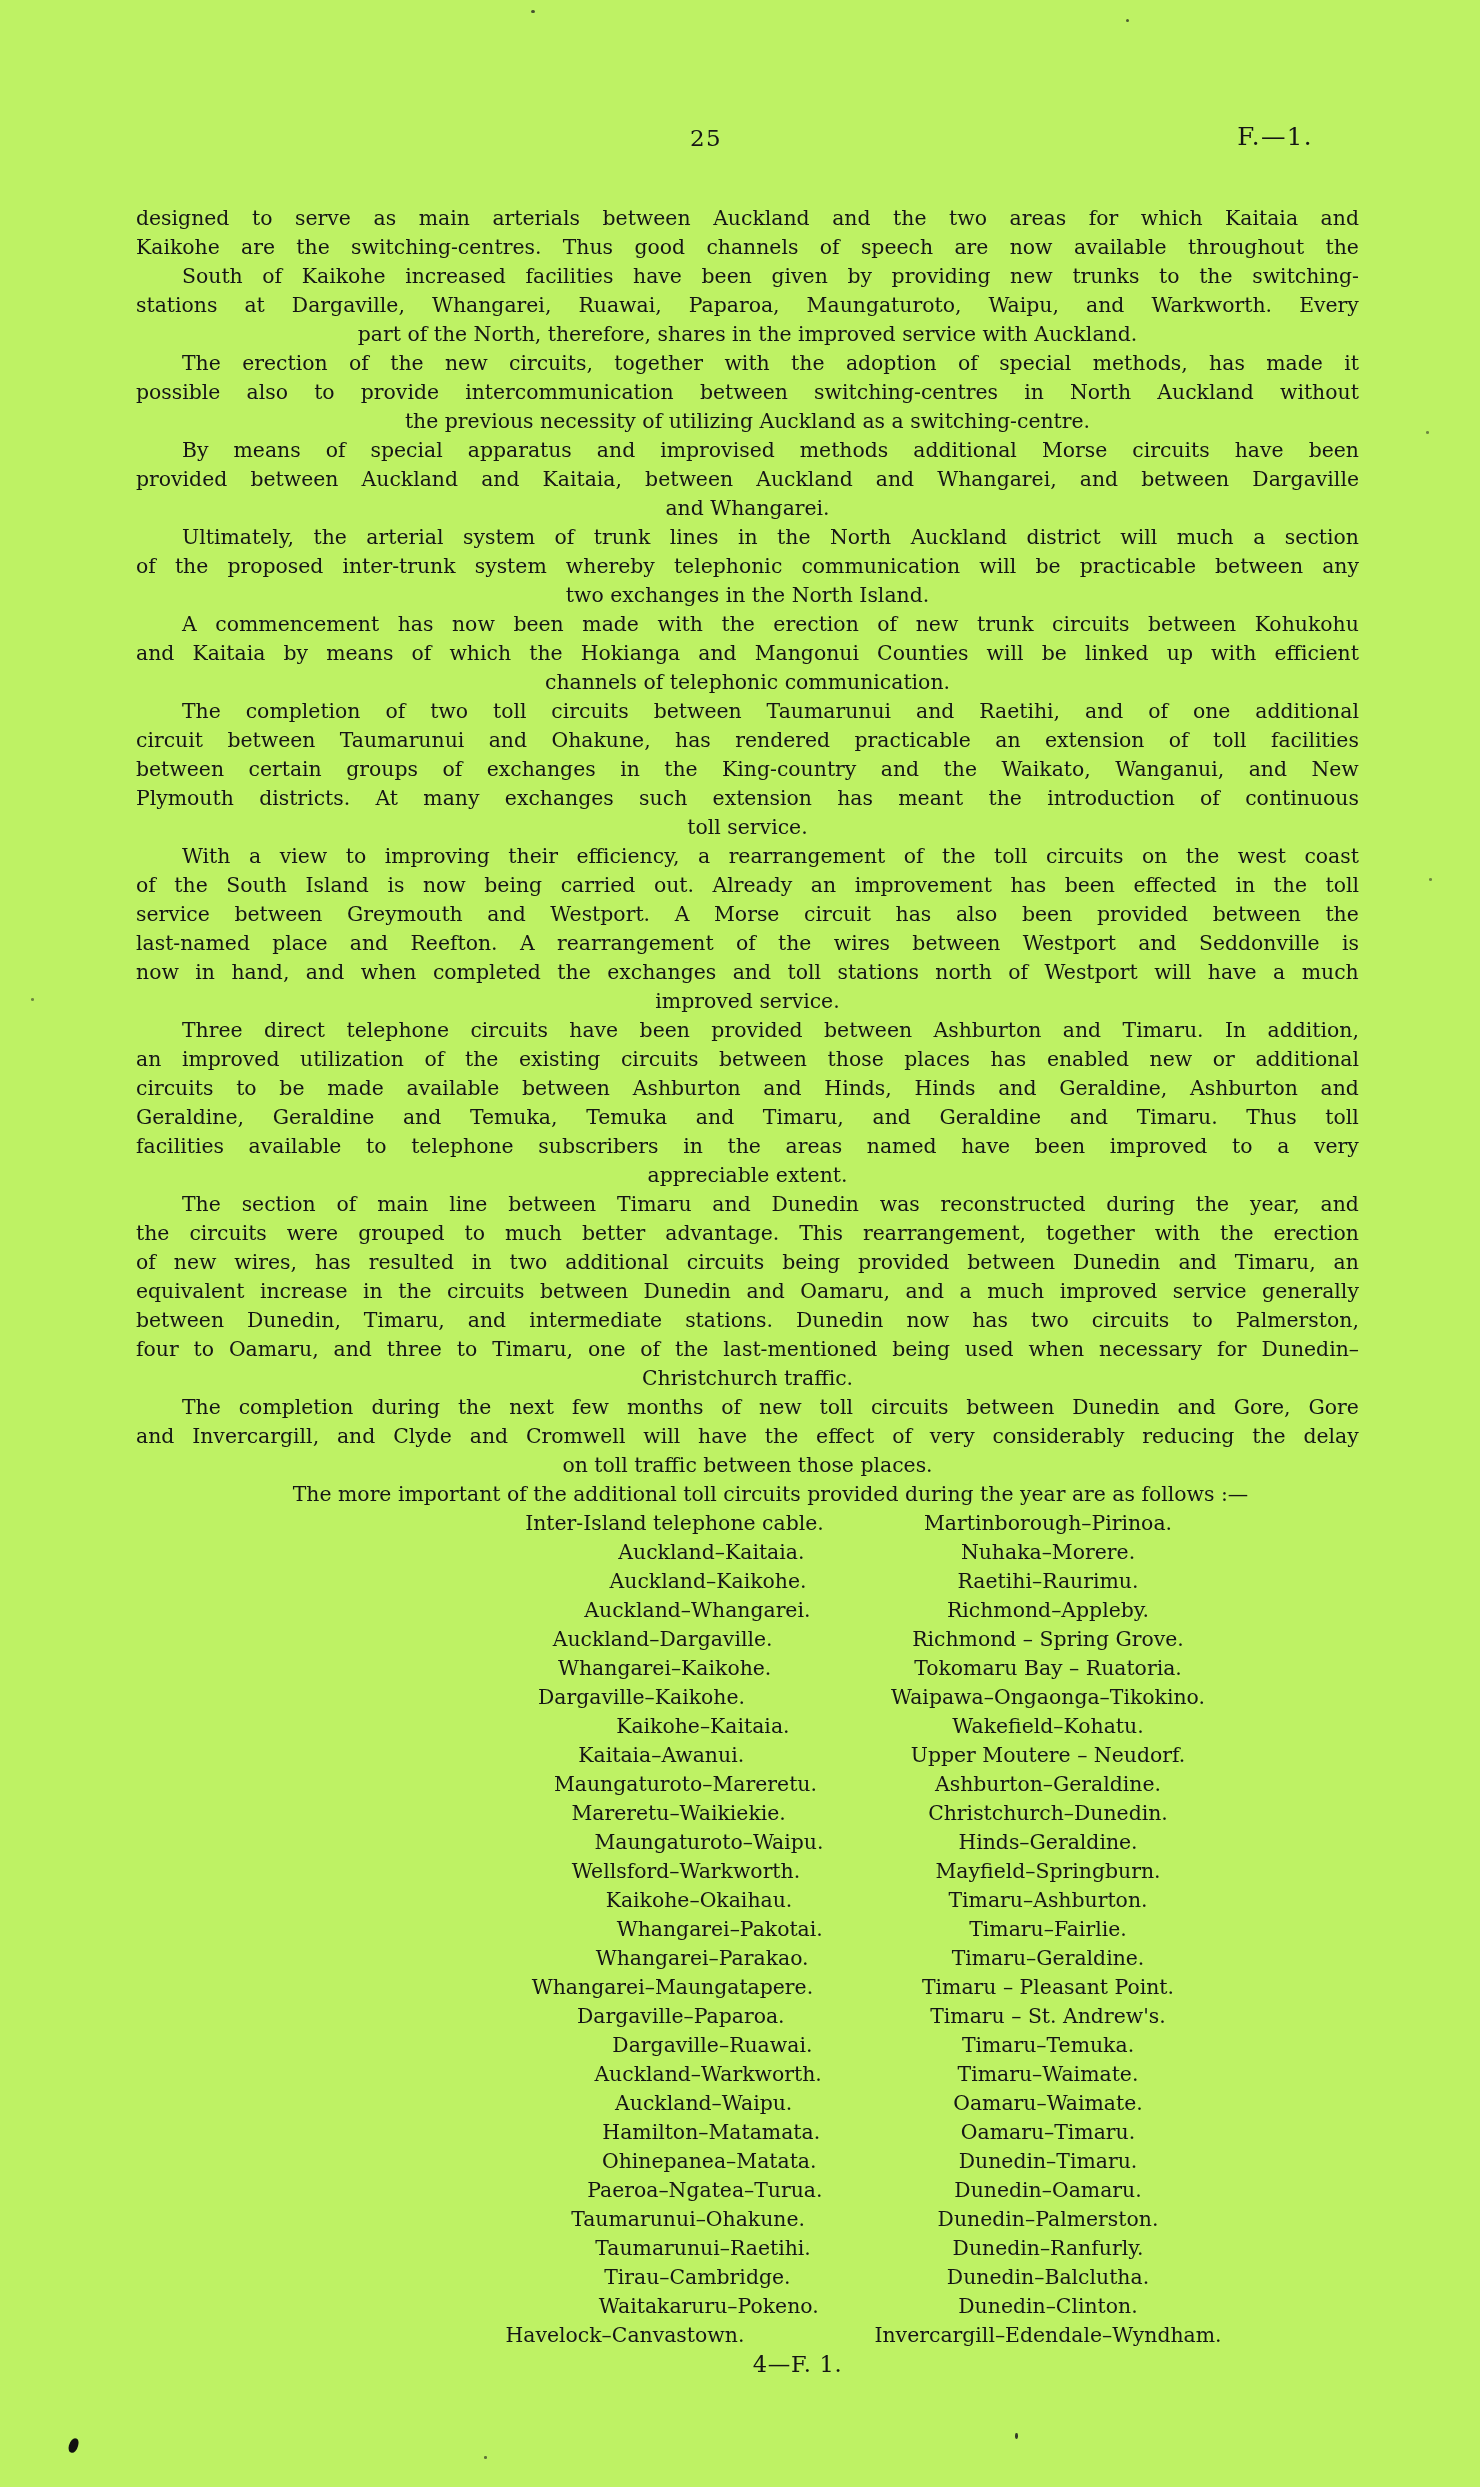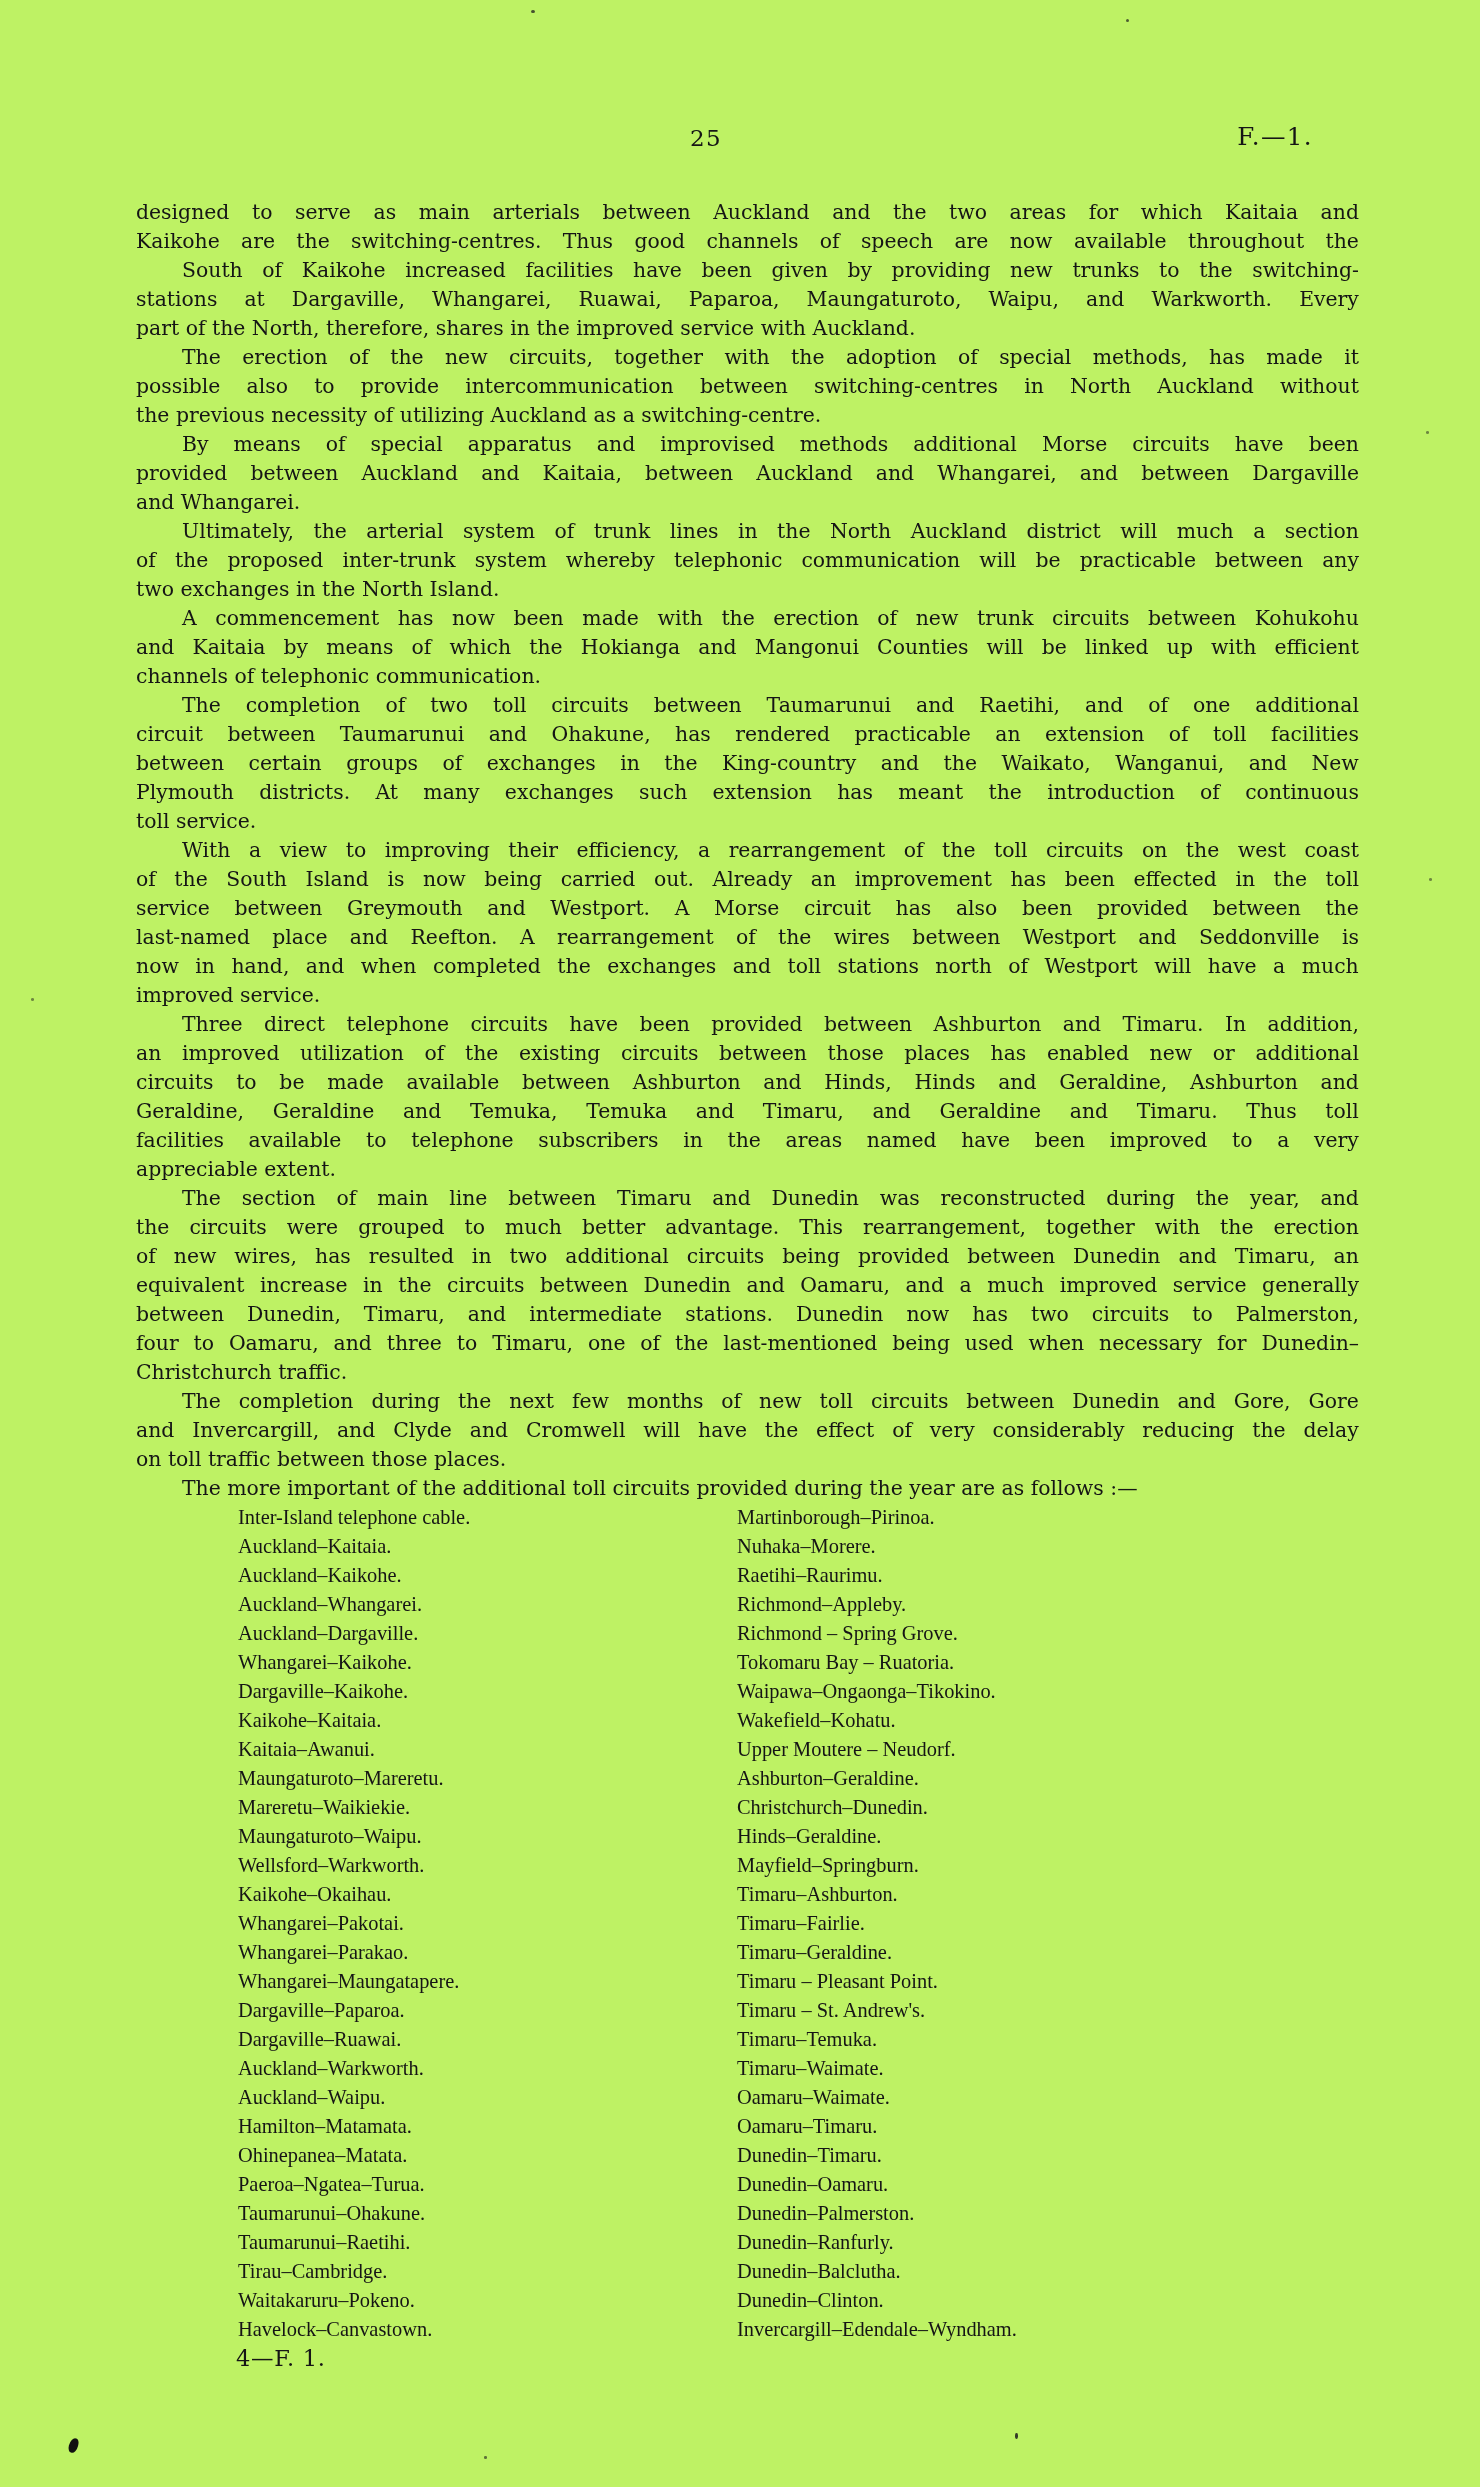--- a/index.html
+++ b/index.html
@@ -13,27 +13,27 @@
   }
   .page-number{
     position:absolute;top:125px;left:690px;
     font-size:23px;letter-spacing:1.4px;
   }
   .section-code{
     position:absolute;top:122px;right:168px;
     font-size:24.5px;letter-spacing:1.4px;
   }
   .content{
-    position:absolute;left:136px;top:198px;width:1223px;
-    font-size:20.4px;line-height:29px;
+    position:absolute;left:136px;top:204px;width:1223px;
+    font-size:20.4px;line-height:29px;text-align:center;
   }
   .line{min-height:29px;}
   .just{display:flex;justify-content:space-between;white-space:nowrap;}
   .indent{padding-left:46px;}
-  .toll-row{height:29px;white-space:nowrap;font-family:Liberation Serif, serif;}
+  .toll-row{height:29px;white-space:nowrap;}
   .toll-left{display:inline-block;margin-left:102px;width:499px;}
   .toll-right{display:inline-block;}
   .signature{
     margin-left:100px;margin-top:0px;
     font-size:22.5px;letter-spacing:0.7px;
   }
   .artifact{position:absolute;background:#1c1c1c;border-radius:50%;}
   .a1{top:9.5px;left:531px;width:4.1px;height:3.4px;opacity:.75;}
   .a2{top:19px;left:1126px;width:3.4px;height:3.4px;opacity:.7;}
   .a3{top:431px;left:1426px;width:3.4px;height:2.7px;opacity:.5;}

